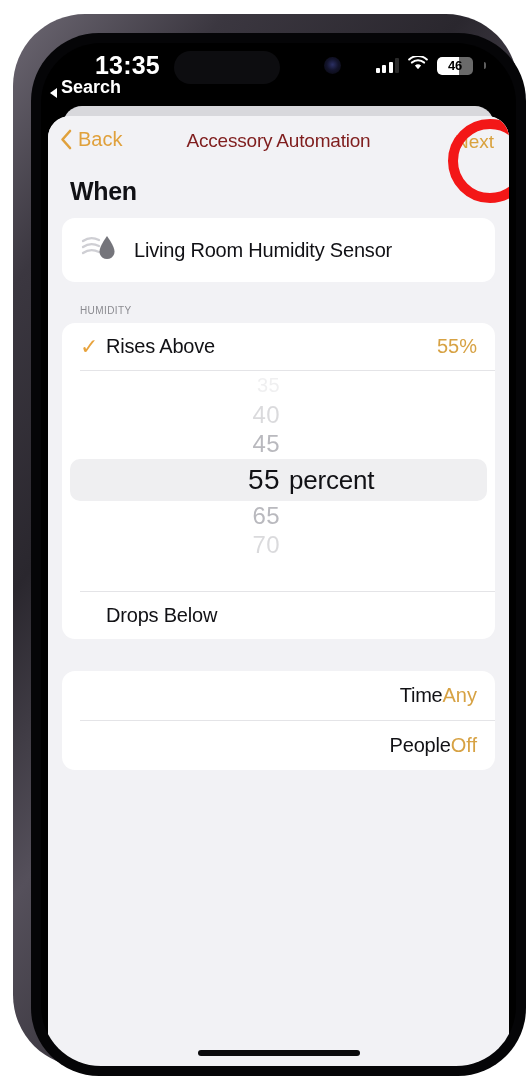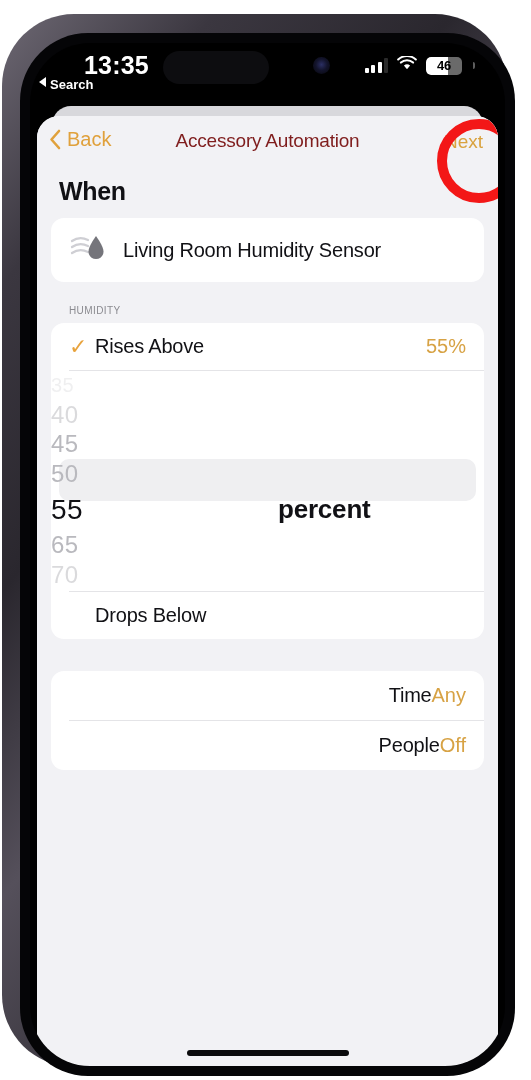--- a/index.html
+++ b/index.html
@@ -9,21 +9,21 @@
     height: 1080px;
     overflow: hidden;
     background: #ffffff;
     font-family: "Liberation Sans", sans-serif;
     -webkit-font-smoothing: antialiased;
   }
 
   
   #device-frame {
     position: absolute;
-    left: 2px;
+    left: 13px;
     top: 14px;
     width: 505px;
     height: 1053px;
     border-radius: 72px;
     background: linear-gradient(128deg,#6d6873 0%,#3b3740 16%,#2a272e 34%,#55505b 52%,#2e2b32 74%,#4a454f 100%);
     padding: 5px;
   }
   #device-bezel {
     position: absolute;
     left: 18px;
@@ -75,25 +75,25 @@
     top: 14px;
     width: 17px;
     height: 17px;
     border-radius: 50%;
     background: radial-gradient(circle at 50% 45%, #2b2f63 0%, #13142c 45%, #060609 100%);
   }
   #back-to-app {
     position: absolute;
     left: 9px;
     top: 34px;
-    font-size: 13px;
+    font-size: 18px;
     font-weight: bold;
     color: #ffffff;
     display: flex;
-    align-items: flex-start;
+    align-items: flex-end;
     gap: 4px;
   }
   #back-to-app .tri {
     display: inline-block;
     width: 0; height: 0;
     border-top: 5px solid transparent;
     border-bottom: 5px solid transparent;
     border-right: 7px solid #ffffff;
   }
   #status-right {
@@ -304,30 +304,29 @@
     left: 0; right: 0; top: 0;
   }
   .pick-row {
     height: 29.4px;
     display: flex;
     align-items: center;
     cursor: pointer;
   }
   .pick-num {
     width: 227px;
-    text-align: left;
+    text-align: right;
     padding-right: 9px;
     font-size: 24px;
     color: #b9b9be;
     letter-spacing: 0.4px;
   }
   .pick-unit {
     font-size: 24px;
     color: transparent;
-    font-weight: bold;
   }
   .pick-row.sel { height: 42px; }
   .pick-row.sel .pick-num {
     font-size: 28px;
     color: #111115;
   }
   .pick-row.sel .pick-unit {
     font-size: 26px;
     color: #111115;
     letter-spacing: -0.2px;
@@ -464,24 +463,20 @@
                 <span class="pick-unit">&nbsp;</span>
               </div>
               <div class="pick-row f1">
                 <span class="pick-num">40</span>
                 <span class="pick-unit">&nbsp;</span>
               </div>
               <div class="pick-row">
                 <span class="pick-num">45</span>
                 <span class="pick-unit">&nbsp;</span>
               </div>
-              <div class="pick-row">
-                <span class="pick-num">50</span>
-                <span class="pick-unit">&nbsp;</span>
-              </div>
               <div class="pick-row sel">
                 <span class="pick-num">55</span>
                 <span class="pick-unit">percent</span>
               </div>
               <div class="pick-row">
                 <span class="pick-num">65</span>
                 <span class="pick-unit">&nbsp;</span>
               </div>
               <div class="pick-row f1">
                 <span class="pick-num">70</span>

